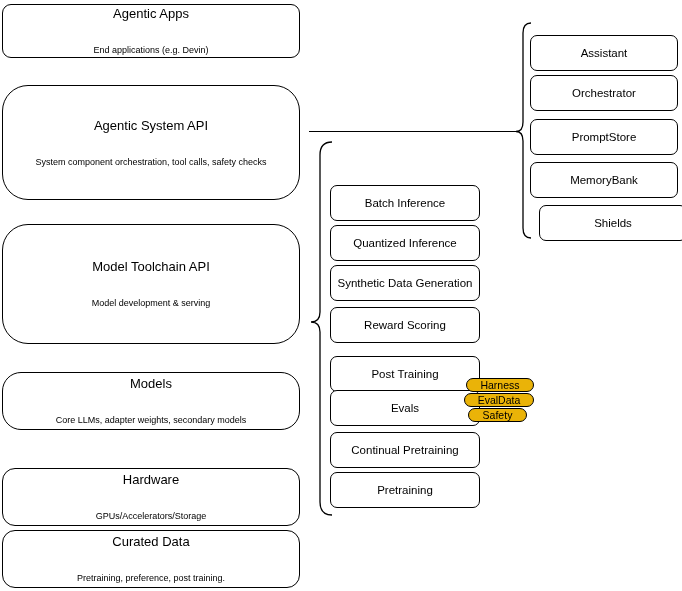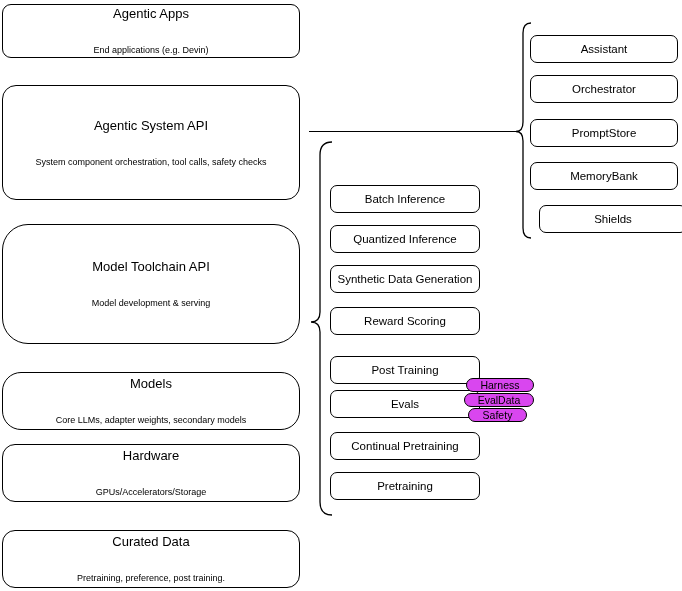--- a/index.html
+++ b/index.html
@@ -34,30 +34,30 @@
     flex-direction: column;
     justify-content: center;
     align-items: center;
     text-align: center;
     z-index: 2;
     gap: 20px;
   }
   .lbox .t { font-size: 13px; line-height: 15px; margin-bottom: 4px; }
   .lbox .s { font-size: 9px; line-height: 11px; padding: 0 14px; }
   #lbox-0 { top: 4px;   height: 54px;  border-radius: 9px; }
-  #lbox-1 { top: 85px;  height: 115px; border-radius: 14px; }
+  #lbox-1 { top: 85px;  height: 115px; border-radius: 26px; }
   #lbox-2 { top: 224px; height: 120px; border-radius: 26px; }
   #lbox-3 { top: 372px; height: 58px;  border-radius: 19px; }
-  #lbox-4 { top: 444px; height: 58px;  border-radius: 13px; }
+  #lbox-4 { top: 468px; height: 58px;  border-radius: 13px; }
   #lbox-5 { top: 530px; height: 58px;  border-radius: 13px; }
 
   .svc, .comp {
     position: absolute;
     box-sizing: border-box;
-    height: 28px;
+    height: 36px;
     border: 1px solid #000000;
     border-radius: 7px;
     background: #ffffff;
     display: flex;
     align-items: center;
     justify-content: center;
     font-size: 11.5px;
     text-align: center;
     z-index: 2;
   }
@@ -68,21 +68,21 @@
   #svc-6 { top: 390px; } #svc-7 { top: 432px; } #svc-8 { top: 472px; }
   #comp-0 { top: 35px; } #comp-1 { top: 75px; } #comp-2 { top: 119px; }
   #comp-3 { top: 162px; } #comp-4 { top: 205px; margin-left: 9px; }
 
   .pill {
     position: absolute;
     box-sizing: border-box;
     height: 14px;
     border: 1px solid #000000;
     border-radius: 8px;
-    background: #d946ef;
+    background: #eab308;
     display: flex;
     align-items: center;
     justify-content: center;
     font-size: 10.5px;
     line-height: 12px;
     z-index: 3;
   }
   #pill-0 { left: 466px; top: 378px; width: 68px; }
   #pill-1 { left: 464px; top: 393px; width: 70px; }
   #pill-2 { left: 468px; top: 408px; width: 59px; }

